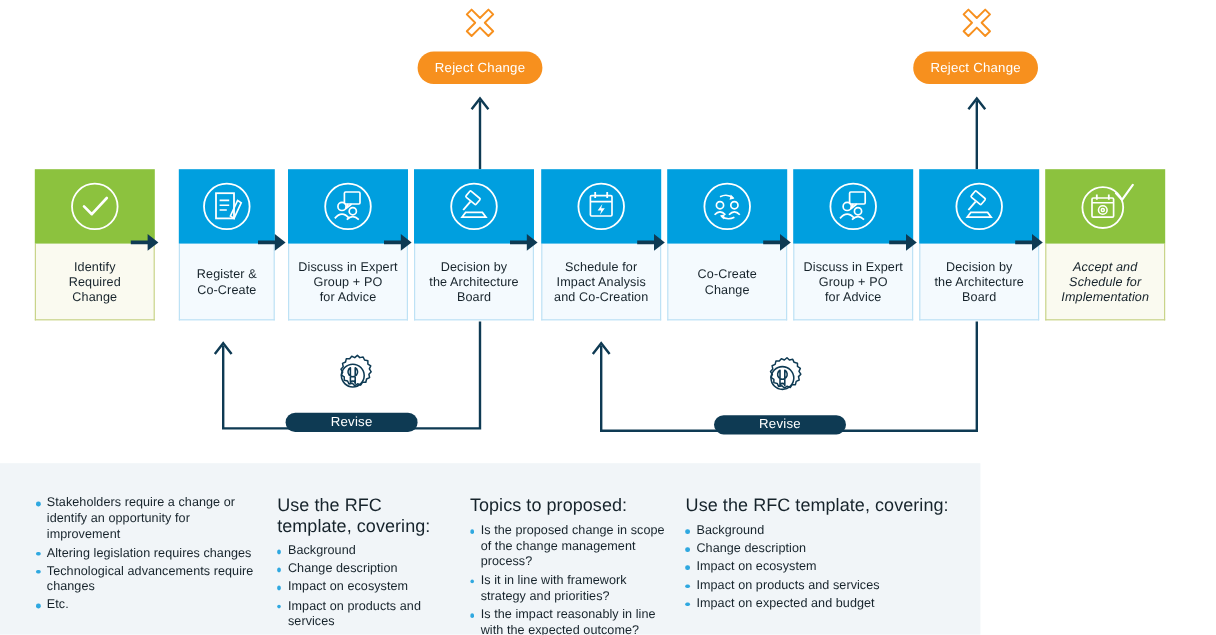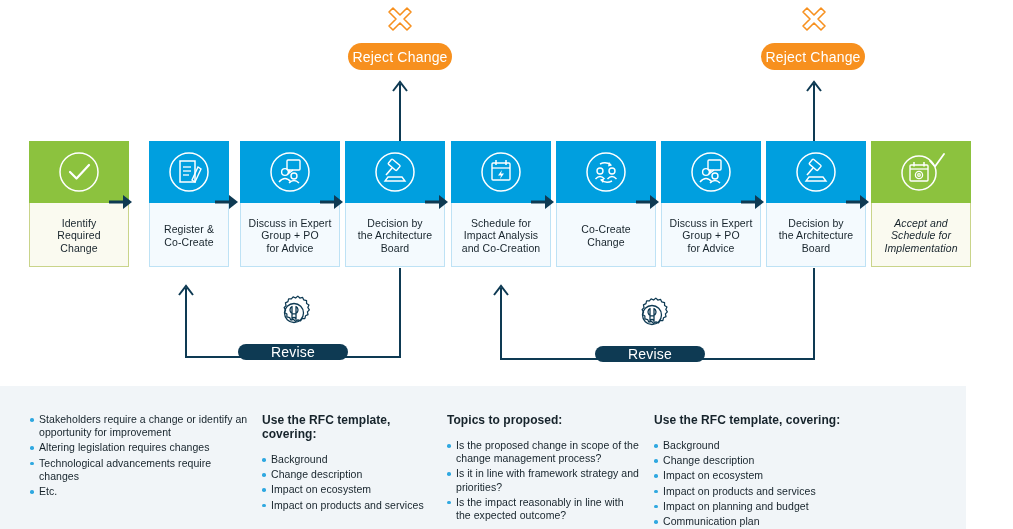--- a/index.html
+++ b/index.html
@@ -60,44 +60,44 @@
     width: 28px; height: 24px;
     z-index: 5;
   }
 
   
   .pill {
     position: absolute;
     display: flex; align-items: center; justify-content: center;
     border-radius: 999px;
     color: #ffffff;
-    font-size: 14px;
+    font-size: 11px;
     letter-spacing: 0.2px;
     z-index: 6;
   }
   .pill.reject { background: #F7901E; width: 104px; height: 27px; }
   .pill.revise { background: #0E3A53; width: 110px; height: 16px; }
 
   .top-icon { position: absolute; width: 34px; height: 34px; z-index: 6; }
   .gear-icon { position: absolute; width: 44px; height: 44px; z-index: 6; }
 
   
   #notes {
     position: absolute;
     left: 0; top: 386px;
-    width: 966px; height: 143px;
+    width: 817px; height: 143px;
     background: #F1F5F8;
     display: flex;
   }
   .note-col { padding-top: 27px; }
   .note-title {
-    font-size: 12px;
-    font-weight: bold;
+    font-size: 15px;
+    font-weight: normal;
     color: #16232b;
-    margin-bottom: 12px;
+    margin-bottom: 6px;
     letter-spacing: 0.05px;
   }
   ul.note-list { list-style: none; }
   ul.note-list li {
     position: relative;
     font-size: 10.5px;
     line-height: 13.2px;
     color: #16232b;
     padding-left: 9px;
     margin-bottom: 2px;
@@ -385,19 +385,18 @@
       </ul>
     </div>
 
     <div class="note-col" style="width:300px; padding-left:14px;">
       <div class="note-title">Use the RFC template, covering:</div>
       <ul class="note-list">
         <li>Background</li>
         <li>Change description</li>
         <li>Impact on ecosystem</li>
         <li>Impact on products and services</li>
-        <li>Impact on planning and budget</li>
-        <li>Communication plan</li>
+        <li>Impact on expected and budget</li>
       </ul>
     </div>
   </div>
 
 </div>
 
 </body></html>

